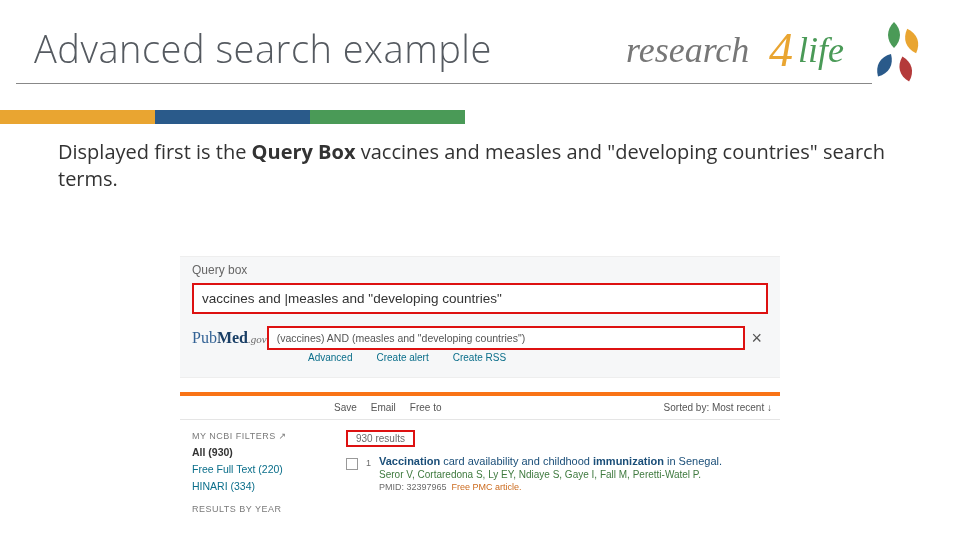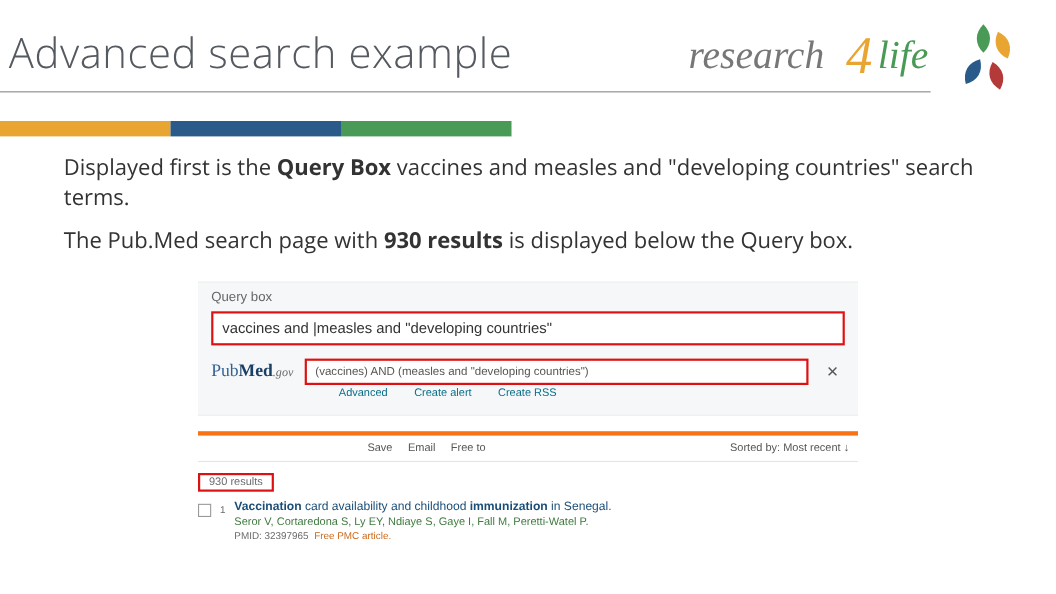--- a/index.html
+++ b/index.html
@@ -1,31 +1,31 @@
 <!DOCTYPE html>
 <html><head>
 <meta charset="utf-8">
 <style>
   html, body { margin:0; padding:0; font-family:"Segoe UI","Open Sans",Arial,sans-serif; color:#333; background:#fff; }
   .slide { position:relative; width:960px; height:540px; overflow:hidden; }
-  .title { position:absolute; left:0; top:22px; font-size:38px; font-weight:300; color:#555a60; letter-spacing:.5px; padding-left:8px; }
+  .title { position:absolute; left:16px; top:22px; font-size:38px; font-weight:300; color:#555a60; letter-spacing:.5px; padding-left:18px; }
   .title::after { content:""; position:absolute; left:0; right:-380px; bottom:-10px; height:1px; background:#888; }
   .logo { position:absolute; top:14px; right:24px; width:310px; height:80px; }
   .logo svg { width:100%; height:100%; }
   .bars { position:absolute; left:0; top:110px; width:465px; height:14px; display:flex; }
   .bars .b1 { flex:1; background:#e9a531; }
   .bars .b2 { flex:1; background:#2a5a8a; }
   .bars .b3 { flex:1; background:#4a9a57; }
   .body-text { position:absolute; left:58px; top:138px; right:60px; font-size:20px; line-height:1.35; color:#333; font-weight:400; }
   .body-text p { margin:0 0 12px 0; }
   .screenshot { position:absolute; left:180px; top:256px; width:600px; height:265px; background:#fff; font-family:Arial,sans-serif; }
   .ss-gray { background:#f6f7f8; border-top:1px solid #eee; border-bottom:1px solid #eee; padding:6px 12px 14px 12px; }
   .ss-label { font-size:12px; color:#666; margin-bottom:6px; }
   .ss-querybox { border:2px solid #d11; padding:6px 8px; font-size:13.5px; color:#333; background:#fff; }
-  .ss-pubrow { display:flex; align-items:center; gap:10px; margin-top:12px; }
+  .ss-pubrow { display:flex; align-items:center; gap:0; margin-top:12px; }
   .ss-pubmed { font-family:Georgia,serif; font-size:16px; color:#326295; }
   .ss-pubmed .pm1 { font-weight:400; } .ss-pubmed .pm2 { font-weight:bold; color:#1a3f66; } .ss-pubmed .gv { font-size:11px; color:#6b6b6b; font-style:italic; }
   .ss-query2 { border:2px solid #d11; flex:1; height:20px; background:#fff; font-size:10.5px; display:flex; align-items:center; padding:0 8px; color:#555; }
   .ss-close { font-size:18px; color:#555; padding:0 6px; }
   .ss-sublinks { font-size:10px; color:#0a6e8a; margin-left:116px; margin-top:2px; display:flex; gap:24px; }
   .ss-toolbar { margin-top:14px; border-top:4px solid #f97316; border-bottom:1px solid #e5e5e5; padding:6px 0; display:flex; align-items:center; font-size:10px; color:#555; }
   .ss-toolbar .sp { width:154px; }
   .ss-toolbar .btns { display:flex; gap:14px; }
   .ss-toolbar .sort { margin-left:auto; margin-right:8px; }
   .ss-lower { display:flex; margin-top:10px; font-size:10px; }
@@ -70,23 +70,20 @@
   <div class="bars">
     <div class="b1"></div>
       <div class="b2"></div>
       <div class="b3"></div>
   </div>
 
   <div class="body-text">
     <p>
       <span>Displayed first is the </span><b>Query Box</b><span> vaccines and measles and "developing countries" search terms.</span>
     </p>
-    <p>
-      <span>The Pub.Med search page with </span><b>930 results</b><span> is displayed below the Query box.</span>
-    </p>
   </div>
 
   <div class="screenshot">
     <div class="ss-gray">
       <div class="ss-label">Query box</div>
       <div class="ss-querybox">vaccines and |measles and "developing countries"</div>
       <div class="ss-pubrow">
         <div class="ss-pubmed">
           <span class="pm1">Pub</span><span class="pm2">Med</span><span class="gv">.gov</span>
         </div>
@@ -104,20 +101,30 @@
       <div class="sp"></div>
       <div class="btns">
         <span>Save</span>
         <span>Email</span>
         <span>Free to</span>
       </div>
       <div class="sort">Sorted by: Most recent ↓</div>
     </div>
 
     <div class="ss-lower">
+      <div class="ss-side">
+        <div>
+          <span class="sh">MY NCBI FILTERS</span>
+          <span class="ext">↗</span>
+        </div>
+        <div class="lnk" style="color:#333;font-weight:bold">All (930)</div>
+        <div class="lnk">Free Full Text (220)</div>
+        <div class="lnk">HINARI (334)</div>
+        <div class="sh" style="margin-top:12px">RESULTS BY YEAR</div>
+      </div>
       <div class="ss-main">
         <div class="ss-results">930 results</div>
         <div class="ss-item">
           <div class="ss-ck"></div>
           <div class="ss-num">1</div>
           <div class="ss-art">
             <div class="t">
               <span class="hl">Vaccination</span><span> card availability and childhood </span><span class="hl">immunization</span><span> in Senegal.</span>
             </div>
             <div class="m">Seror V, Cortaredona S, Ly EY, Ndiaye S, Gaye I, Fall M, Peretti-Watel P.</div>

